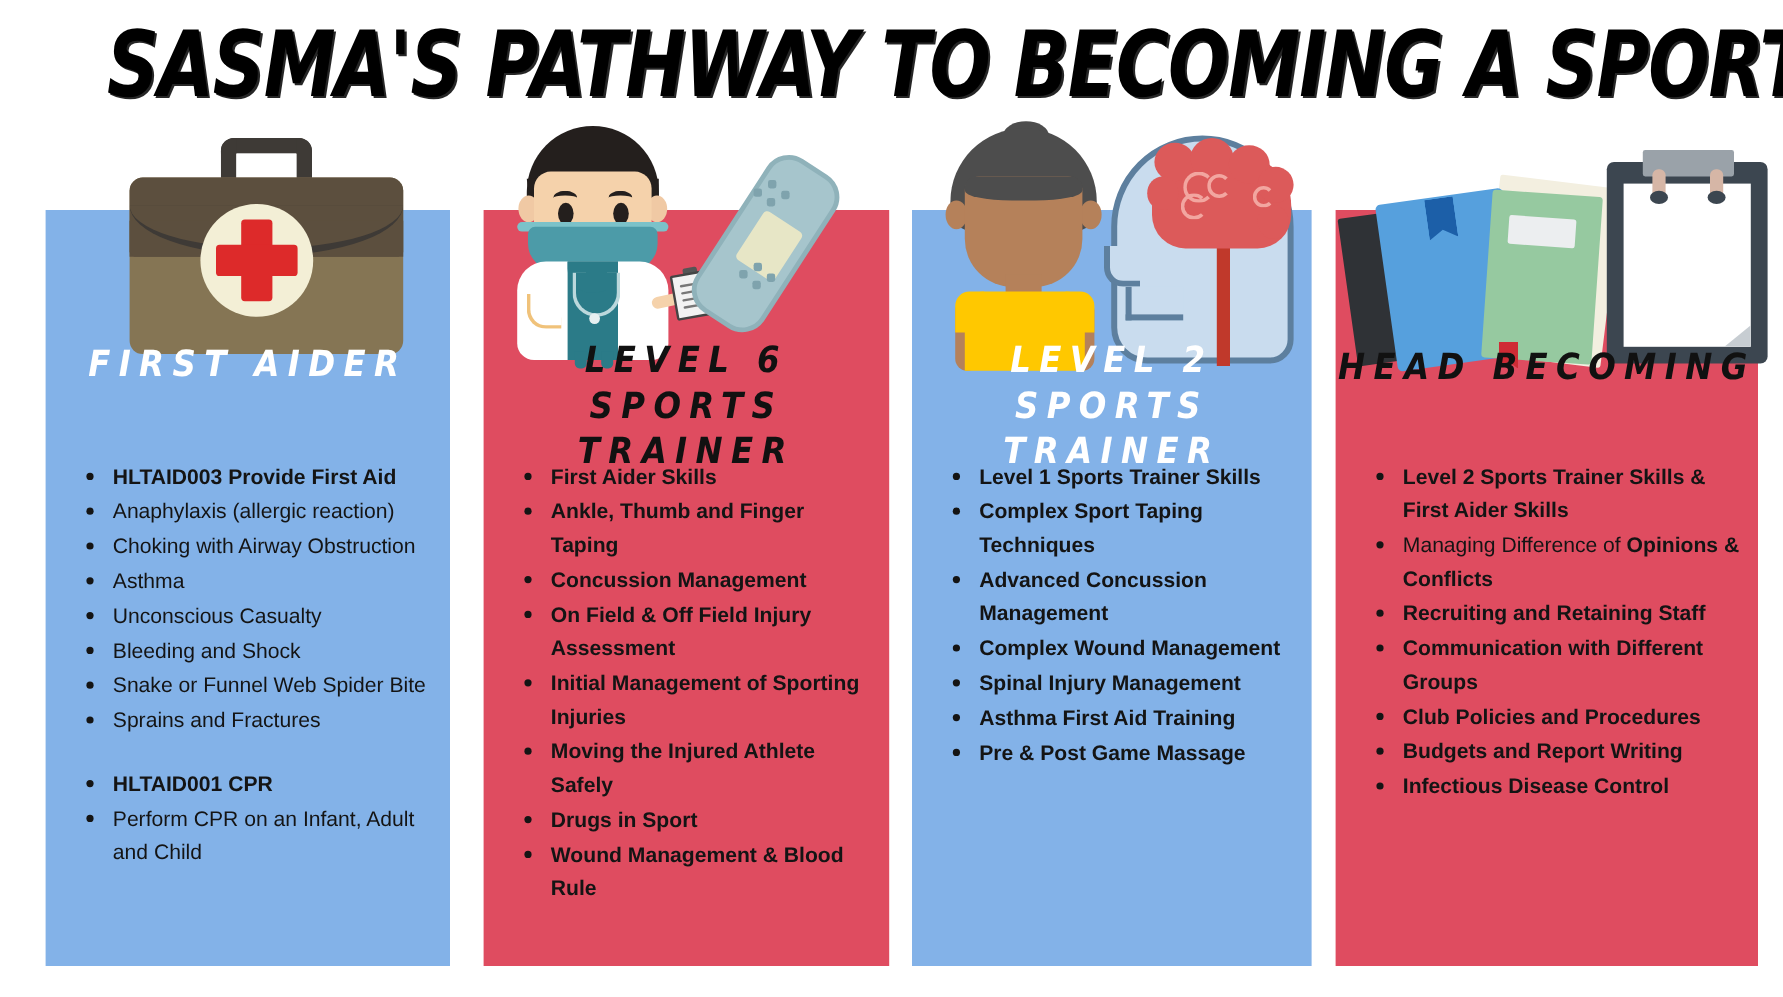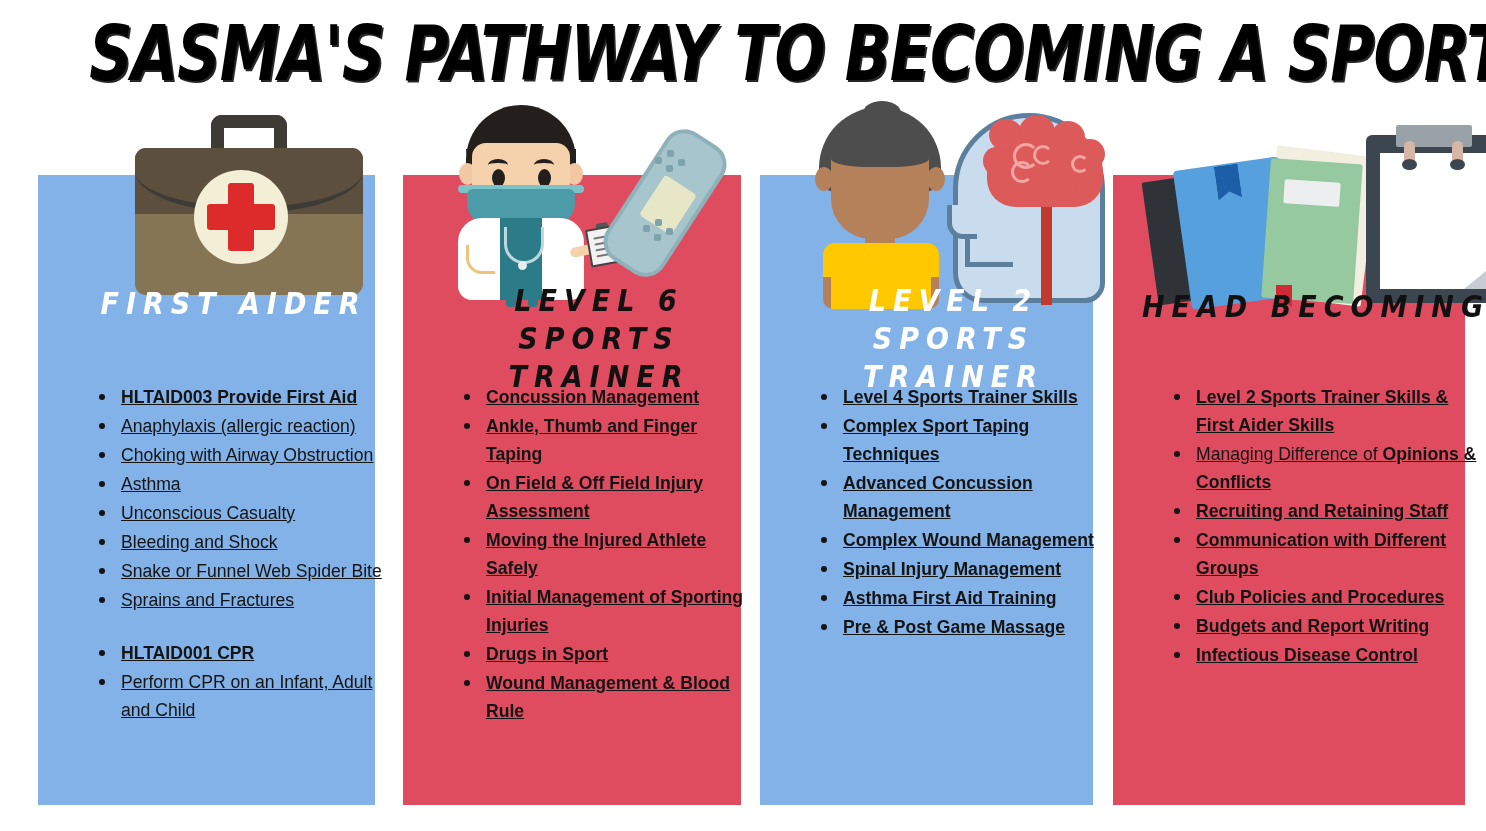--- a/index.html
+++ b/index.html
@@ -32,21 +32,21 @@
   .card{position:absolute;top:175px;height:630px;overflow:visible;}
   .card .panel{position:absolute;left:0;top:0;width:100%;height:100%;}
   .card.blue .panel{background:#83b2e8;}
   .card.red  .panel{background:#df4c60;}
 
   #card1{left:38px;width:337px;}
   #card2{left:403px;width:338px;}
   #card3{left:760px;width:333px;}
   #card4{left:1113px;width:352px;}
 
-  .card-inner{position:relative;width:100%;height:100%;margin-left:27px;}
+  .card-inner{position:relative;width:100%;height:100%;}
 
   
   .heading{
     position:absolute;left:0;width:100%;
     text-align:center;
     font-family:"Liberation Sans Narrow","DejaVu Sans Condensed","Liberation Sans",sans-serif;
     font-weight:bold;font-style:italic;
     font-size:30px;line-height:38px;
     letter-spacing:7px;
     white-space:pre-line;
@@ -69,21 +69,20 @@
   #card4 .bullets{top:208px;}
 
   .bullets li{
     position:relative;
     padding-left:40px;
     margin:0 0 1px 0;
     font-size:17.6px;
     line-height:28px;
     color:#141414;
     font-family:"Liberation Sans","DejaVu Sans",sans-serif;
-    text-decoration:underline;
   }
   .bullets li::before{
     content:"";
     position:absolute;left:18px;top:11px;
     width:6px;height:6px;border-radius:50%;
     background:#141414;
   }
   .bullets li.bold{font-weight:bold;}
   .bullets li.reg{font-weight:normal;}
   .bullets li.spacer{height:24px;margin:0;padding:0;}
@@ -303,25 +302,26 @@
         <div class="dot" style="left:73px;top:44px;"></div>
         <div class="dot" style="left:38px;top:110px;"></div>
         <div class="dot" style="left:50px;top:104px;"></div>
         <div class="dot" style="left:49px;top:119px;"></div>
         <div class="dot" style="left:61px;top:113px;"></div>
       </div>
 
       <div class="heading black">LEVEL 6 SPORTS
 TRAINER</div>
       <ul class="bullets">
+        <li class="bold">First Aider Skills</li>
+        <li class="bold">Ankle, Thumb and Finger Taping</li>
         <li class="bold">Concussion Management</li>
-        <li class="bold">Ankle, Thumb and Finger Taping</li>
         <li class="bold">On Field &amp; Off Field Injury Assessment</li>
+        <li class="bold">Initial Management of Sporting Injuries</li>
         <li class="bold">Moving the Injured Athlete Safely</li>
-        <li class="bold">Initial Management of Sporting Injuries</li>
         <li class="bold">Drugs in Sport</li>
         <li class="bold">Wound Management &amp; Blood Rule</li>
       </ul>
     </div>
   </div>
 
   <div class="card blue" id="card3">
     <div class="panel"></div>
     <div class="card-inner">
 
@@ -354,21 +354,21 @@
         <div class="lobe" style="left:36px;top:34px;width:26px;height:28px;"></div>
         <div class="squig" style="left:66px;top:30px;width:20px;height:20px;"></div>
         <div class="squig" style="left:64px;top:48px;width:16px;height:16px;"></div>
         <div class="squig" style="left:86px;top:32px;width:14px;height:14px;"></div>
         <div class="squig" style="left:124px;top:42px;width:12px;height:12px;"></div>
       </div>
 
       <div class="heading white">LEVEL 2 SPORTS
 TRAINER</div>
       <ul class="bullets">
-        <li class="bold">Level 4 Sports Trainer Skills</li>
+        <li class="bold">Level 1 Sports Trainer Skills</li>
         <li class="bold">Complex Sport Taping Techniques</li>
         <li class="bold">Advanced Concussion Management</li>
         <li class="bold">Complex Wound Management</li>
         <li class="bold">Spinal Injury Management</li>
         <li class="bold">Asthma First Aid Training</li>
         <li class="bold">Pre &amp; Post Game Massage</li>
       </ul>
     </div>
   </div>
 

